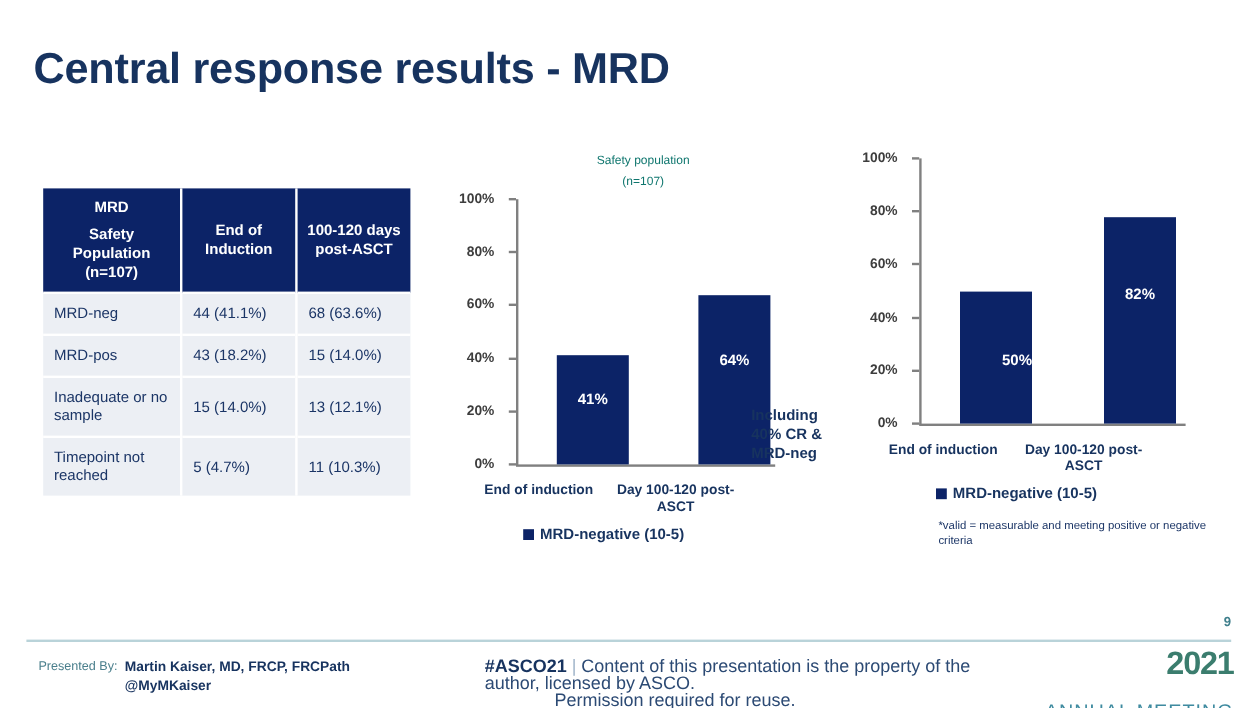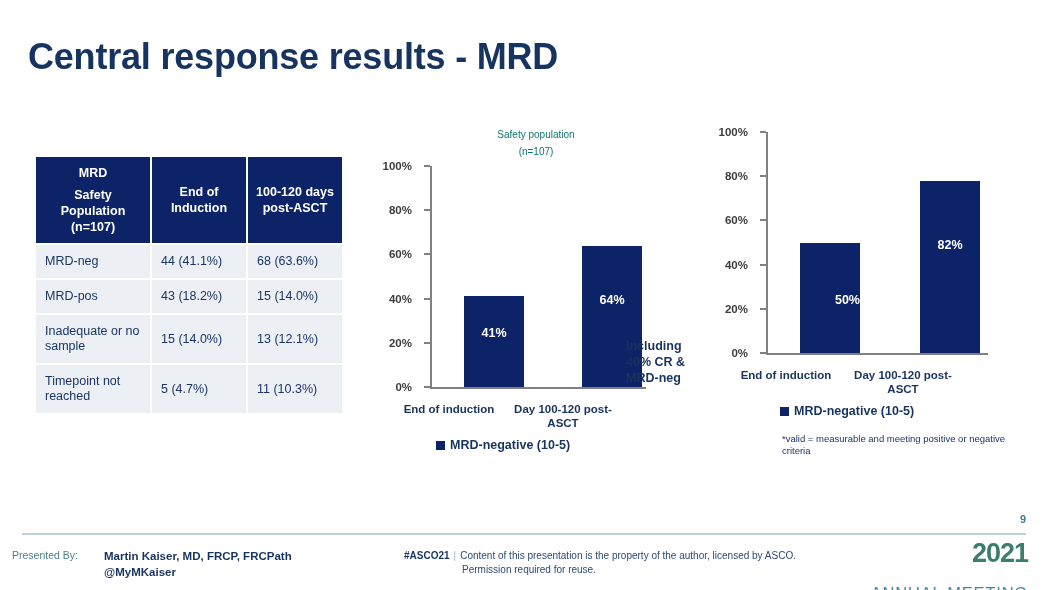--- a/index.html
+++ b/index.html
@@ -223,41 +223,41 @@
   .page-number {
     position: absolute;
     right: 22px;
     top: 513px;
     font-size: 11px;
     font-weight: bold;
     color: #3f7f8c;
   }
   .presented-by {
     position: absolute;
-    left: 12px;
+    left: 32px;
     top: 549px;
     font-size: 10.5px;
     color: #4a7f8c;
     white-space: nowrap;
   }
   .presenter {
     position: absolute;
     left: 104px;
     top: 548px;
     font-size: 11.5px;
     font-weight: bold;
     color: #17335f;
     line-height: 16px;
   }
   .presenter span { display: block; }
   .rights {
     position: absolute;
     left: 404px;
     top: 549px;
-    font-size: 10px;
+    font-size: 15px;
     color: #2c4a74;
     line-height: 14px;
     width: 440px;
   }
   .rights .hashtag {
     font-weight: bold;
     color: #17335f;
   }
   .rights .divider {
     color: #9fb4c9;

